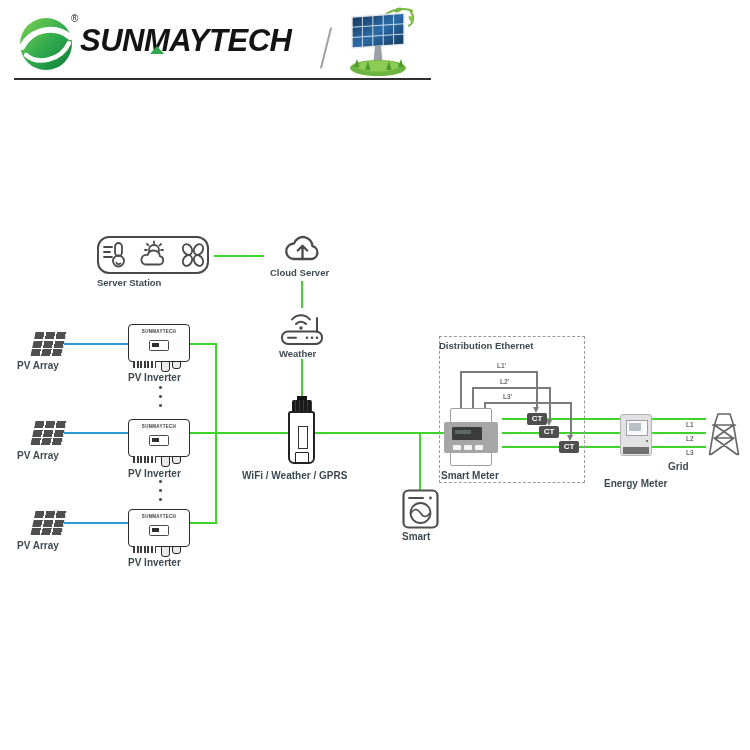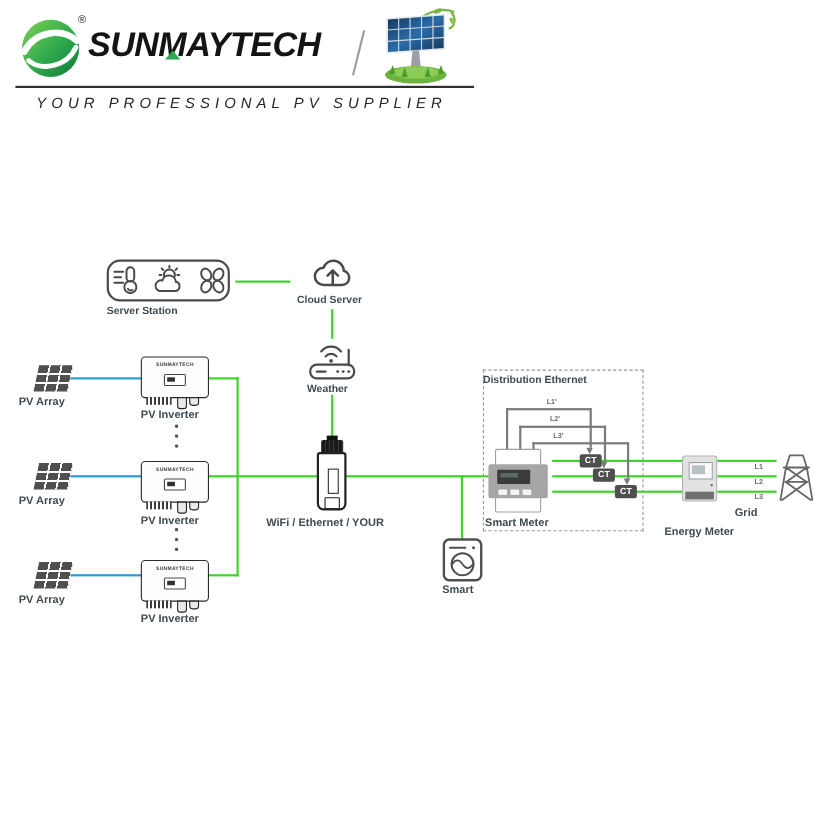--- a/index.html
+++ b/index.html
@@ -121,21 +121,20 @@
       </g>
       <path d="M35 40 h6 l1.5 15 h-9 z" fill="#9aa0a5"></path>
       <path d="M27 55 h22 l3 5 h-28 z" fill="#b9bec2"></path>
       <ellipse cx="38" cy="62" rx="28" ry="8" fill="#6db33f"></ellipse>
       <ellipse cx="38" cy="60" rx="21" ry="5.5" fill="#8ccc55"></ellipse>
       <path d="M14 61 l3 -8 2.5 8 z M25 64 l3 -9 2.5 9 z M46 64 l3 -9 2.5 9 z M58 61 l3 -8 2.5 8 z" fill="#4e9a2f"></path>
     </svg>
   </span>
 
   <div class="header-rule" style="left:14px;top:78px;width:417px;"></div>
-  <div class="tagline" style="left:33px;top:86px;">YOUR PROFESSIONAL PV SUPPLIER</div>
 
   <div class="hline" style="left:214px;top:255px;width:50px;"></div>
   <div class="vline" style="left:301px;top:281px;height:27px;"></div>
   <div class="vline" style="left:301px;top:359px;height:38px;"></div>
 
   <div class="hline blue" style="left:64px;top:343px;width:65px;"></div>
   <div class="hline blue" style="left:64px;top:432px;width:65px;"></div>
   <div class="hline blue" style="left:64px;top:522px;width:65px;"></div>
 
   <div class="hline" style="left:190px;top:343px;width:27px;"></div>
@@ -195,21 +194,21 @@
     </svg>
   </span>
   <div class="node-label" style="left:279px;top:349px;width:46px;font-size:9.5px;">Weather</div>
 
   <span class="stick-captop"></span>
   <span class="stick-cap"></span>
   <span class="stick-body">
     <span class="stick-slot"></span>
     <span class="stick-port"></span>
   </span>
-  <div class="node-label" style="left:242px;top:470px;width:120px;">WiFi / Ethernet / YOUR</div>
+  <div class="node-label" style="left:242px;top:470px;width:120px;">WiFi / Weather / GPRS</div>
 
   <div class="pvarray" style="left:33px;top:332px;"></div>
   <div class="pvarray" style="left:33px;top:421px;"></div>
   <div class="pvarray" style="left:33px;top:511px;"></div>
   <div class="node-label" style="left:17px;top:360px;width:62px;">PV Array</div>
   <div class="node-label" style="left:17px;top:450px;width:62px;">PV Array</div>
   <div class="node-label" style="left:17px;top:540px;width:62px;">PV Array</div>
 
   <div class="inverter" style="left:128px;top:324px;">
     <div class="inv-box">

